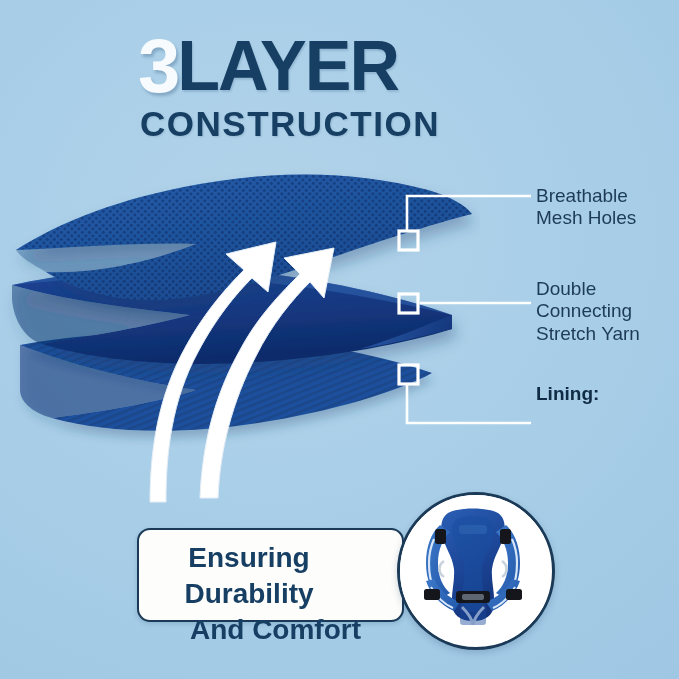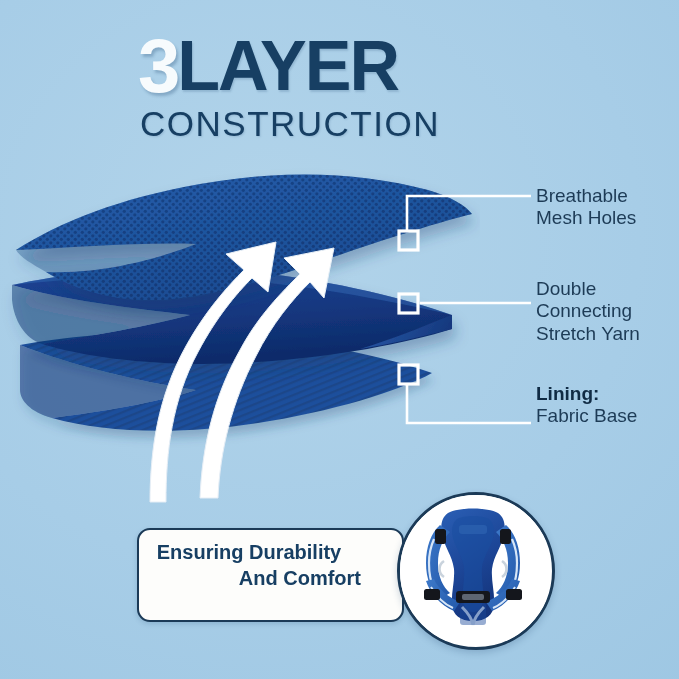--- a/index.html
+++ b/index.html
@@ -51,21 +51,21 @@
     font-weight: bold;
     color: #173f63;
     letter-spacing: -2px;
     text-shadow: 1px 2px 2px rgba(40,80,120,0.20);
   }
   .title-sub {
     display: block;
     margin-top: 2px;
     margin-left: 44px;
     font-size: 35px;
-    font-weight: normal;
+    font-weight: bold;
     color: #173f63;
     letter-spacing: 1.5px;
     text-shadow: 1px 1px 2px rgba(40,80,120,0.18);
   }
 
   
   .layers {
     position: absolute;
     left: 0;
     top: 150px;
@@ -114,21 +114,21 @@
     border: 2px solid #1b3a57;
     border-radius: 13px;
     box-shadow: 0 2px 5px rgba(30,70,110,0.18);
   }
   .banner-text {
     position: absolute;
     left: 137px;
     top: 540px;
     width: 224px;
     text-align: center;
-    font-size: 20px;
+    font-size: 28px;
     font-weight: bold;
     color: #173f63;
     line-height: 1.28;
   }
   .banner-text .bt-line { display: block; }
   .banner-text .bt-line2 { padding-left: 36px; text-align: right; }
 
   .product-circle {
     position: absolute;
     left: 397px;
@@ -266,21 +266,20 @@
   </div>
 
   <div class="callout-text" id="callout-text-2">
     <span class="ct-line">Double</span>
     <span class="ct-line">Connecting</span>
     <span class="ct-line">Stretch Yarn</span>
   </div>
 
   <div class="callout-text" id="callout-text-3">
     <span class="ct-head">Lining:</span>
-    <span class="ct-line">Fabric Base</span>
   </div>
 
   <div class="banner-box"></div>
   <div class="banner-text">
     <span class="bt-line">Ensuring Durability</span>
     <span class="bt-line bt-line2">And Comfort</span>
   </div>
 
   <div class="product-circle">
     <svg width="146" height="146" viewBox="0 0 146 146" xmlns="http://www.w3.org/2000/svg">

